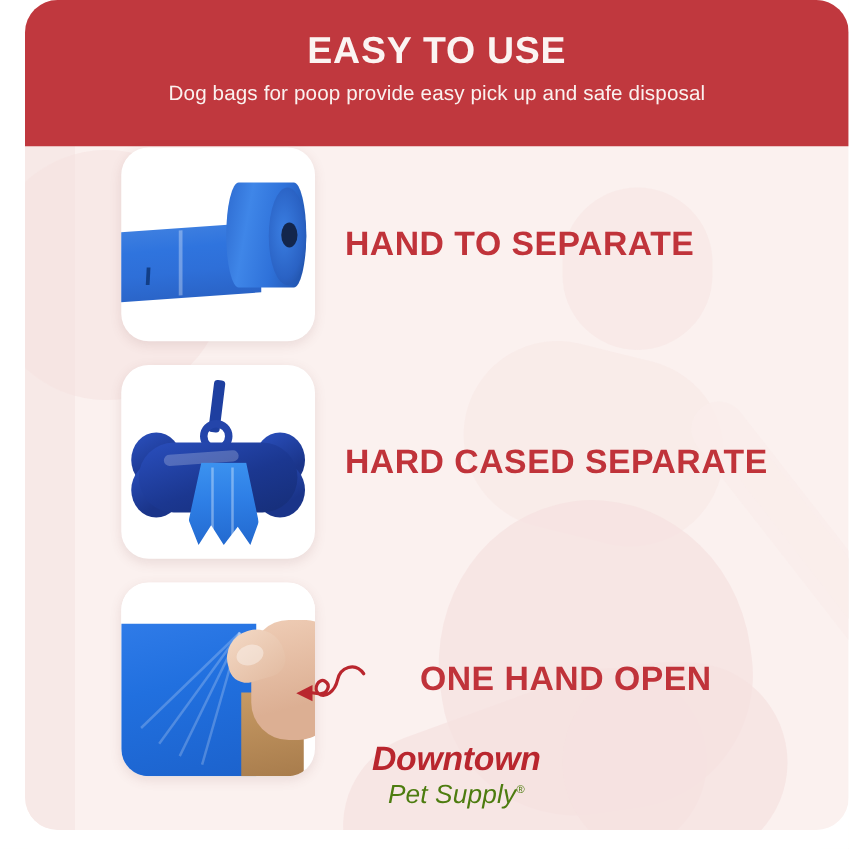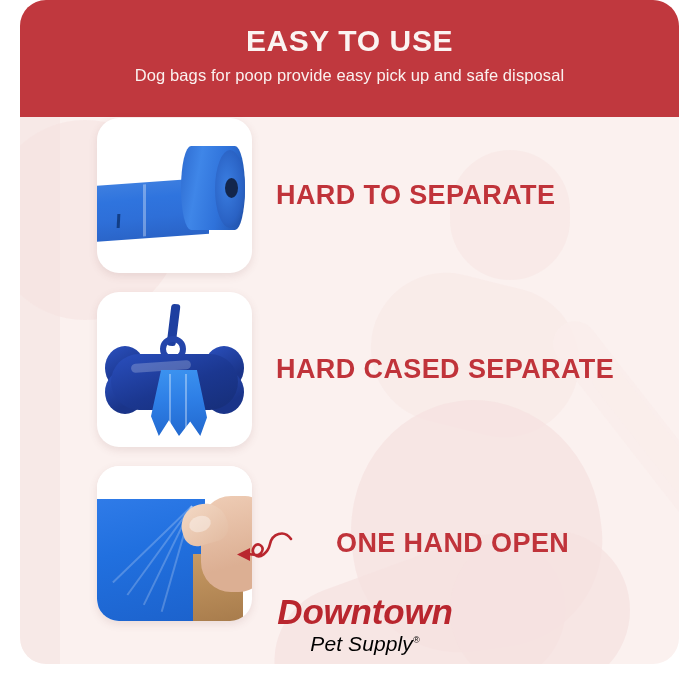--- a/index.html
+++ b/index.html
@@ -330,32 +330,32 @@
   
   .logo {
     position: absolute;
     left: 255px;
     top: 594px;
     width: 220px;
     text-align: center;
     line-height: 1;
   }
   .logo-top {
-    font-size: 35px;
+    font-size: 27px;
     font-weight: 700;
     font-style: italic;
     color: #B9262E;
     letter-spacing: -.2px;
   }
   .logo-bot {
     margin-top: 4px;
     font-size: 21px;
     font-style: italic;
     font-weight: 400;
-    color: #000000;
+    color: #4d7c0f;
     letter-spacing: .1px;
   }
   .logo-reg {
     font-size: 9px;
     vertical-align: super;
   }
 </style>
 </head>
 <body>
 
@@ -379,21 +379,21 @@
   </div>
 
   <div class="row row-1">
     <div class="thumb">
       <div class="roll-strip"></div>
       <div class="roll-tab"></div>
       <div class="roll-body"></div>
       <div class="roll-face"></div>
       <div class="roll-hole"></div>
     </div>
-    <div class="feature-label">HARD TO SEPARATE</div>
+    <div class="feature-label">HAND TO SEPARATE</div>
   </div>
 
   <div class="row row-2">
     <div class="thumb">
       <div class="disp-strap"></div>
       <div class="disp-ring"></div>
       <div class="bone-knob knob-tl"></div>
       <div class="bone-knob knob-bl"></div>
       <div class="bone-knob knob-tr"></div>
       <div class="bone-knob knob-br"></div>

